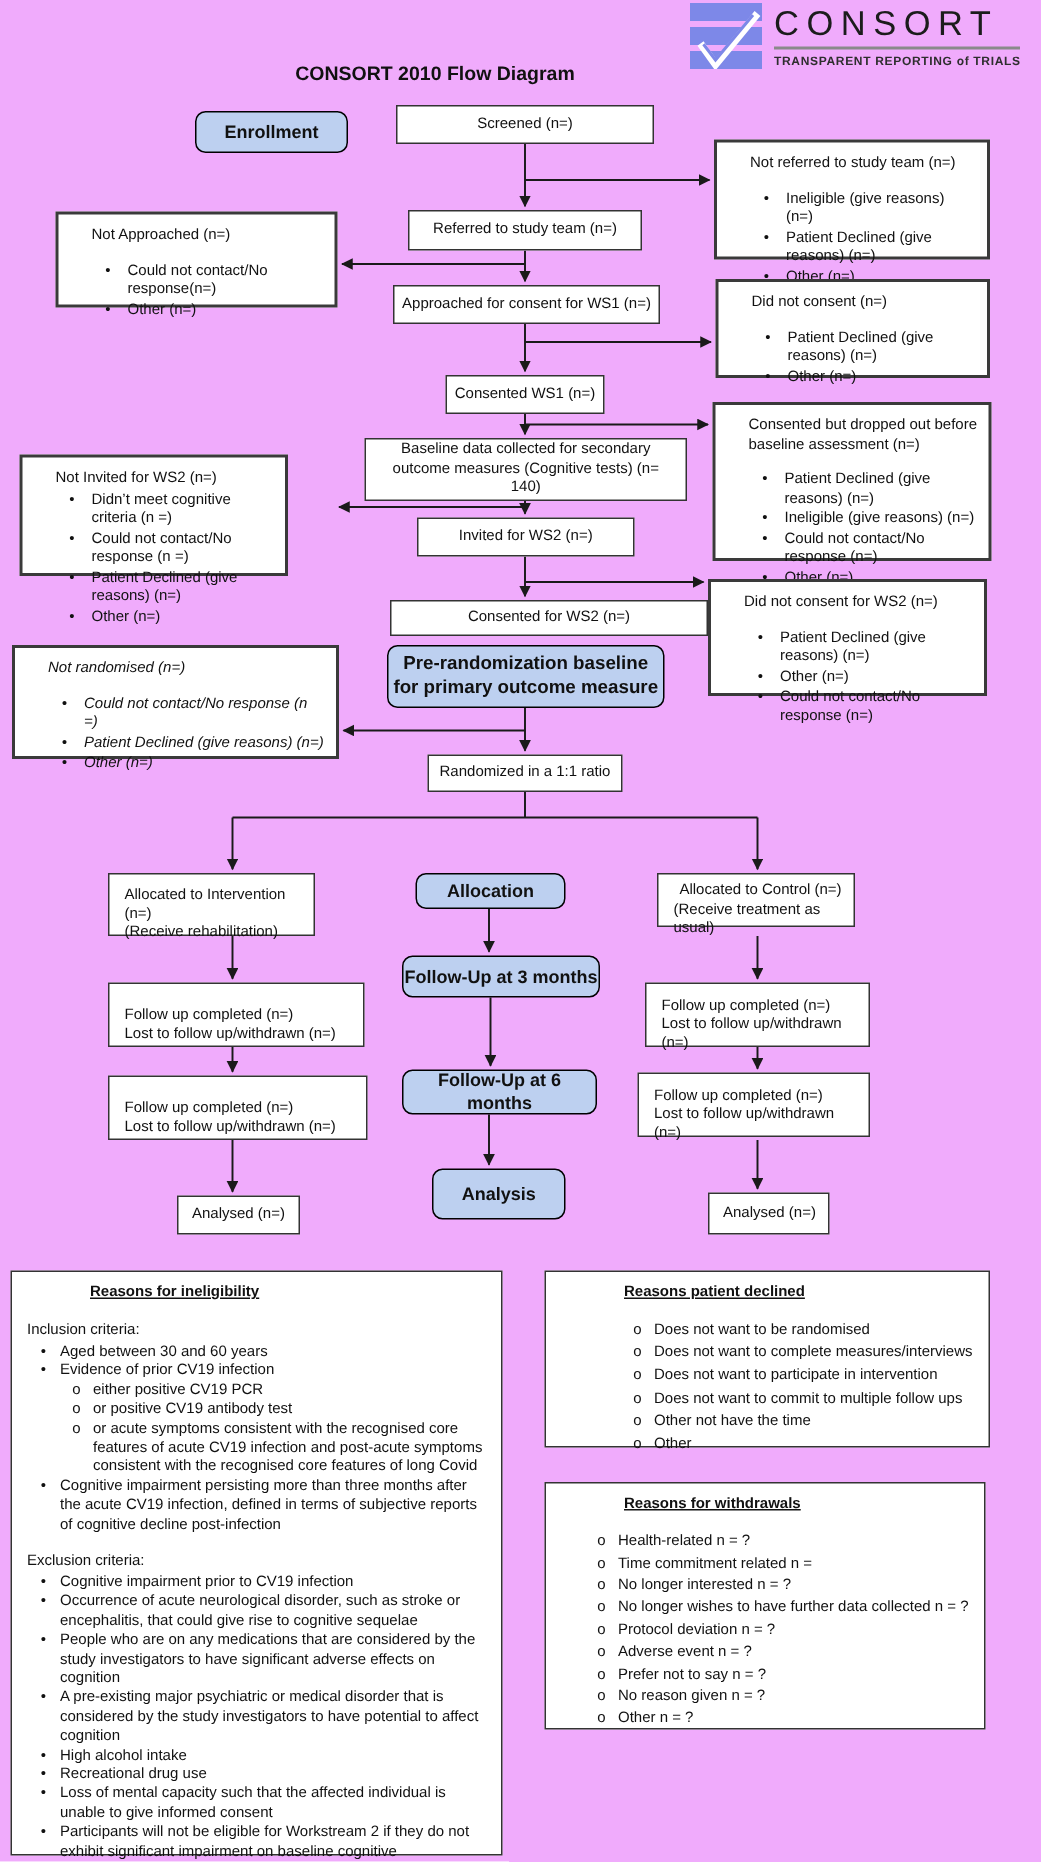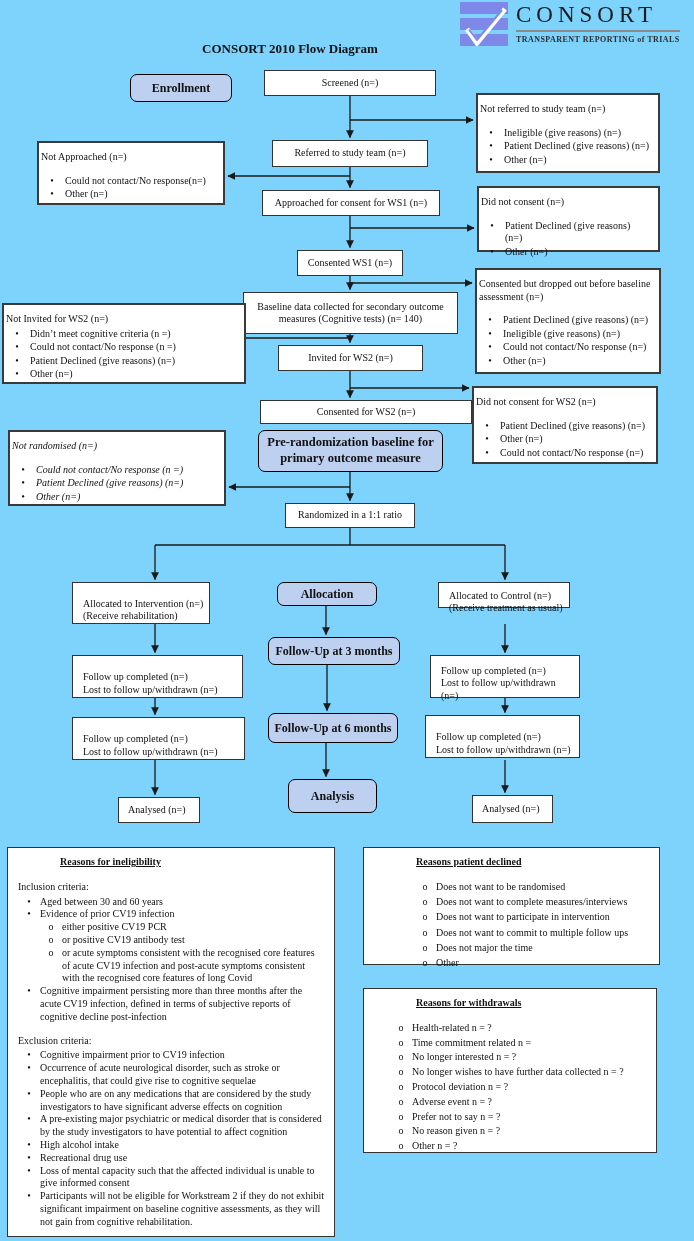--- a/index.html
+++ b/index.html
@@ -1,26 +1,26 @@
 <!DOCTYPE html>
 <html><head>
 <meta charset="utf-8">
 <style>
   html,body{margin:0;padding:0;background:#fff;}
-  #canvas{position:relative;width:694px;height:1241px;background:#7dd3fc;
-    font-family:Liberation Serif, serif;color:#111;overflow:hidden;}
+  #canvas{position:relative;width:694px;height:1241px;background:#f0abfc;
+    font-family:Liberation Sans, sans-serif;color:#111;overflow:hidden;}
   svg.wires{position:absolute;left:0;top:0;width:694px;height:1241px;}
   .abs{position:absolute;box-sizing:border-box;}
   .box{background:#fff;border:1.6px solid #333;font-size:10px;line-height:1.25;}
   .thick{border-width:2px;border-color:#3a3a3a;}
   .ctr{display:flex;align-items:center;justify-content:center;text-align:center;}
   .stage{background:#bdd0f0;border:1.9px solid #000;border-radius:7px;
     font-weight:bold;font-size:12px;display:flex;align-items:center;justify-content:center;
     text-align:center;line-height:1.25;}
-  .listbox{padding:6px 6px 4px 0;font-size:10px;}
+  .listbox{padding:6px 6px 4px 20px;font-size:10px;}
   .listbox .bt{margin:2px 0 2px 2px;}
   .gap .bt{margin-bottom:11px;}
   .li{display:flex;margin:1px 0;}
   .mk{flex:0 0 26px;text-align:center;}
   .tx{flex:1;padding-right:2px;}
   .italic{font-style:italic;}
   .twoline{padding:18px 4px 4px 10px;display:flex;flex-direction:column;justify-content:center;}
   .note{padding:8px 8px 6px 10px;font-size:10px;line-height:1.28;}
   .note .nt{text-decoration:underline;font-weight:600;margin-bottom:12px;padding-left:42px;}
   .sect{margin:11px 0 2px 0;}
@@ -121,21 +121,21 @@
         <div class="li">
           <span class="mk">•</span>
           <span class="tx">Could not contact/No response(n=)</span>
         </div>
         <div class="li">
           <span class="mk">•</span>
           <span class="tx">Other (n=)</span>
         </div>
       </div>
   </div>
-  <div class="abs box thick listbox" style="left:2px;top:303px;width:244px;height:81px;">
+  <div class="abs box thick listbox" style="left:13px;top:303px;width:179px;height:81px;">
     <div class="bt">Not Invited for WS2 (n=)</div>
     <div>
         <div class="li">
           <span class="mk">•</span>
           <span class="tx">Didn’t meet cognitive criteria (n =)</span>
         </div>
         <div class="li">
           <span class="mk">•</span>
           <span class="tx">Could not contact/No response (n =)</span>
         </div>
@@ -233,21 +233,21 @@
           <span class="mk">•</span>
           <span class="tx">Could not contact/No response (n=)</span>
         </div>
       </div>
   </div>
 
   <div class="abs box twoline" style="left:72px;top:582px;width:138px;height:42px;">
     <div>Allocated to Intervention (n=)</div>
     <div>(Receive rehabilitation)</div>
   </div>
-  <div class="abs box twoline" style="left:438px;top:582px;width:132px;height:26px;">
+  <div class="abs box twoline" style="left:438px;top:582px;width:132px;height:36px;align-items:center;">
     <div>Allocated to Control (n=)</div>
     <div>(Receive treatment as usual)</div>
   </div>
 
   <div class="abs box twoline" style="left:72px;top:655px;width:171px;height:43px;">
     <div>Follow up completed (n=)</div>
     <div>Lost to follow up/withdrawn (n=)</div>
   </div>
   <div class="abs box twoline" style="left:430px;top:655px;width:150px;height:43px;">
     <div>Follow up completed (n=)</div>
@@ -345,21 +345,21 @@
         <div class="li">
           <span class="mk">o</span>
           <span class="tx">Does not want to participate in intervention</span>
         </div>
         <div class="li">
           <span class="mk">o</span>
           <span class="tx">Does not want to commit to multiple follow ups</span>
         </div>
         <div class="li">
           <span class="mk">o</span>
-          <span class="tx">Does not major the time</span>
+          <span class="tx">Other not have the time</span>
         </div>
         <div class="li">
           <span class="mk">o</span>
           <span class="tx">Other</span>
         </div>
       </div>
   </div>
 
   <div class="abs box note" style="left:363px;top:988px;width:294px;height:165px;">
     <div class="nt">Reasons for withdrawals</div>

